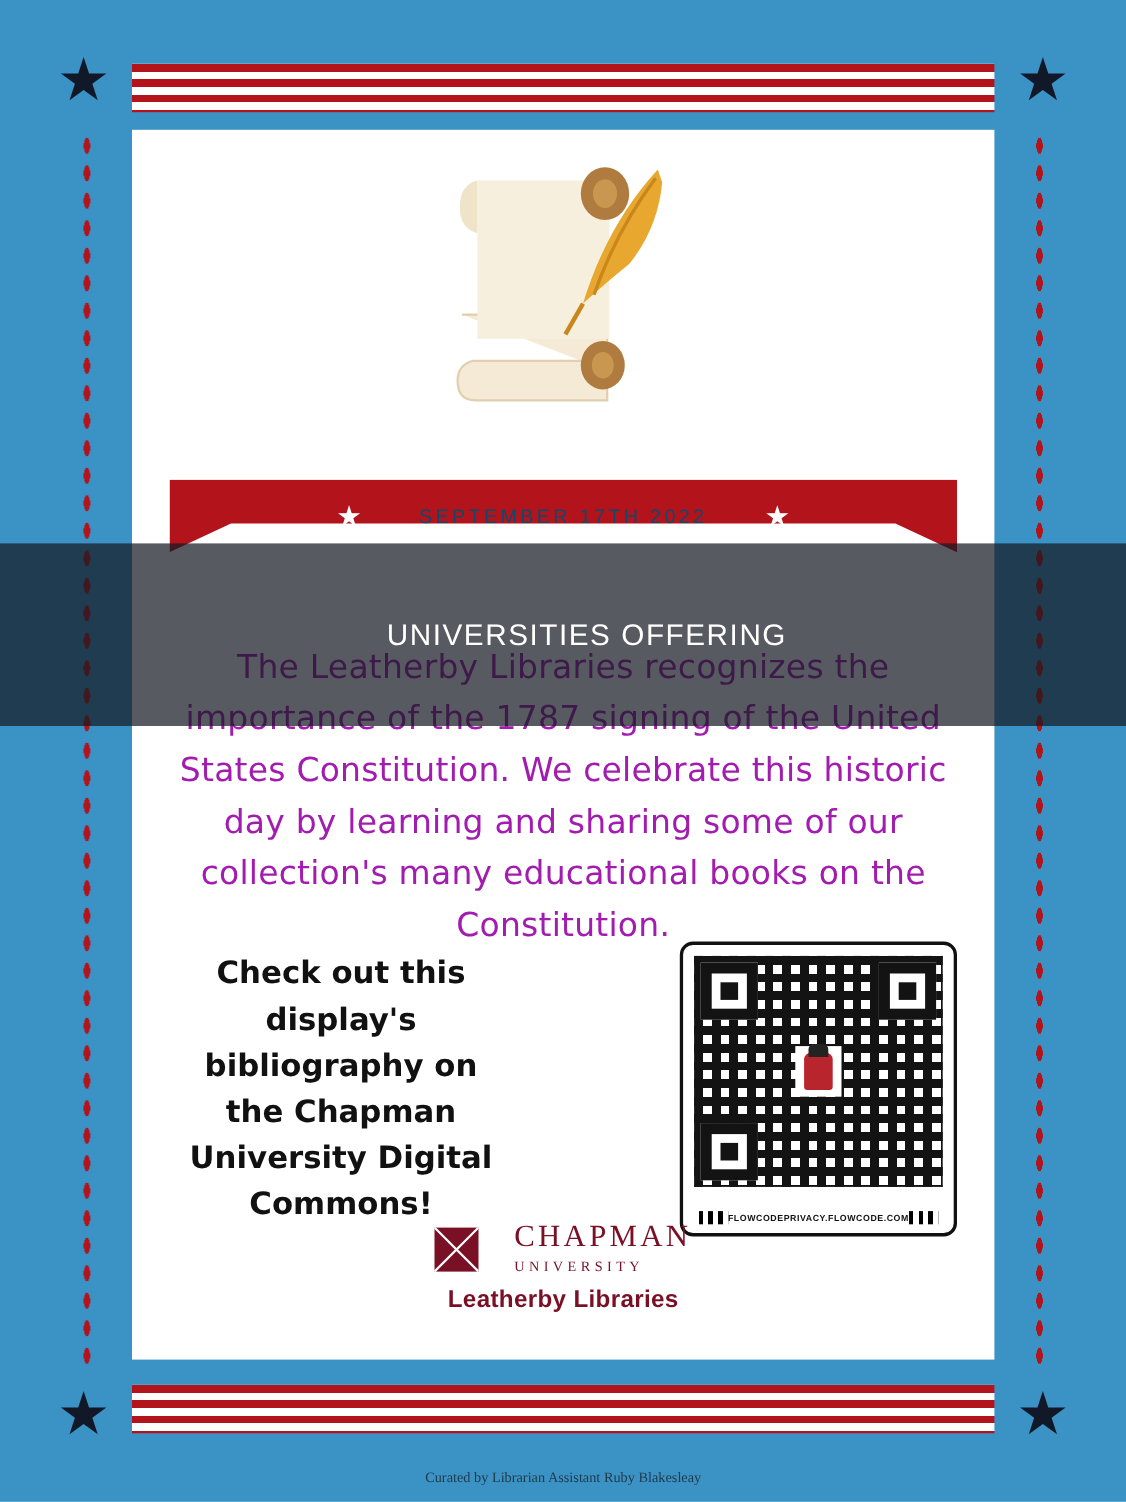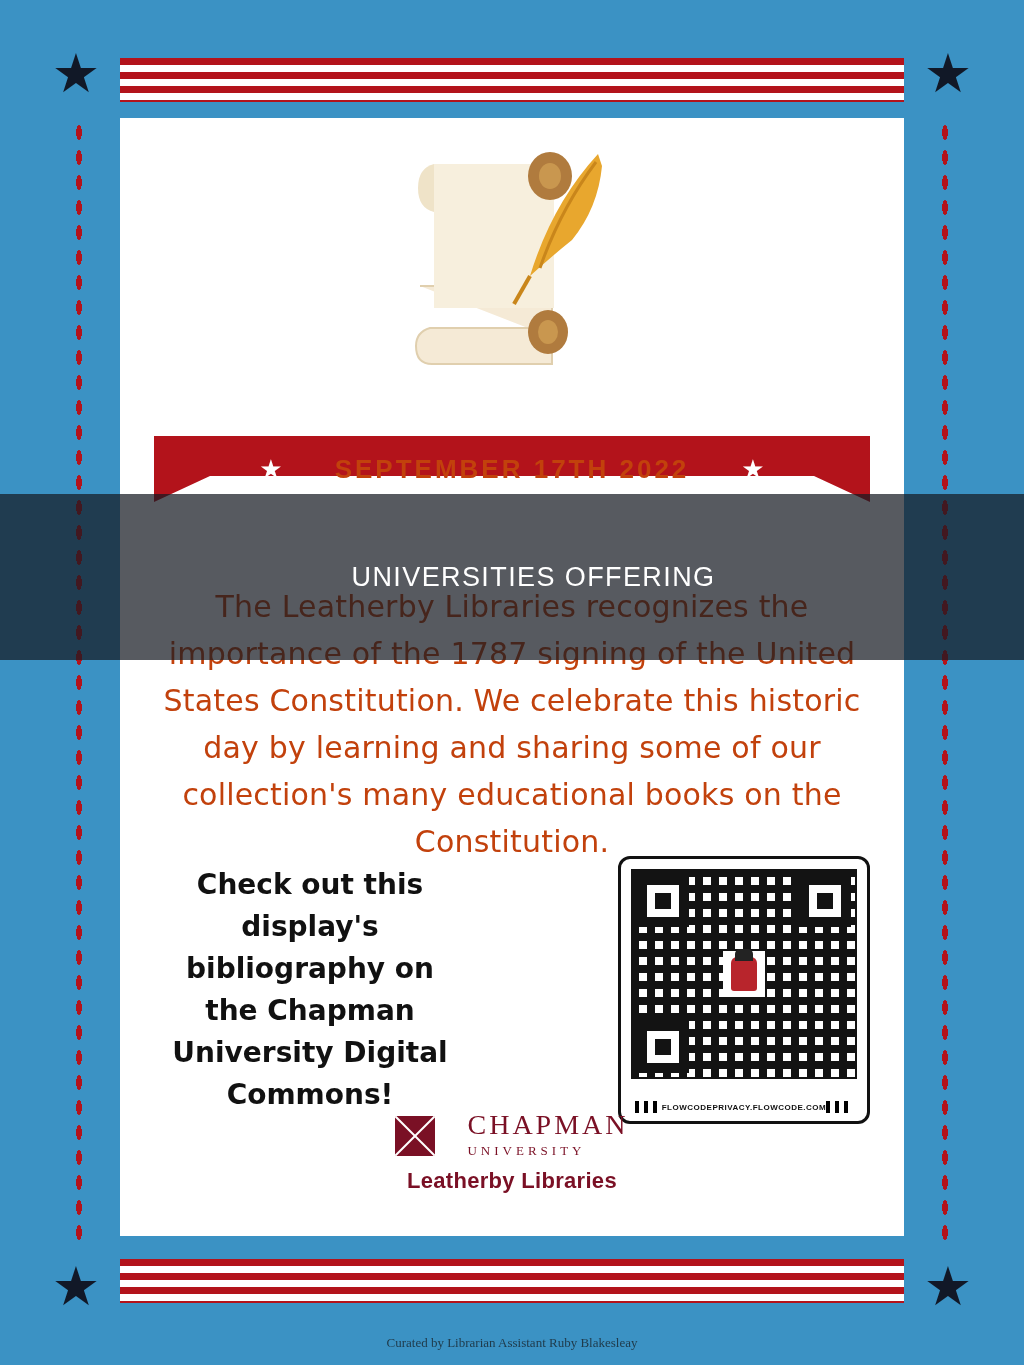--- a/index.html
+++ b/index.html
@@ -104,39 +104,39 @@
     position: absolute;
     left: 0; top: 0;
     width: 716px;
     height: 66px;
     display: flex;
     align-items: center;
     justify-content: center;
     gap: 52px;
   }
   .ribbon-text {
-    color: #c2410c;
-    font-size: 26px;
+    color: #0c4a6e;
+    font-size: 18px;
     letter-spacing: 3px;
-    font-weight: 700;
+    font-weight: 400;
   }
   .ribbon-star {
     color: #ffffff;
     font-size: 26px;
     line-height: 26px;
   }
 
   
   .body-copy {
     position: absolute;
     left: 20px;
     top: 465px;
     width: 744px;
     text-align: center;
-    color: #c2410c;
+    color: #a21caf;
     font-size: 30px;
     line-height: 47px;
     font-family: "DejaVu Sans", sans-serif;
     font-weight: 400;
     letter-spacing: 0.2px;
   }
 
   
   .cta-row {
     position: absolute;

